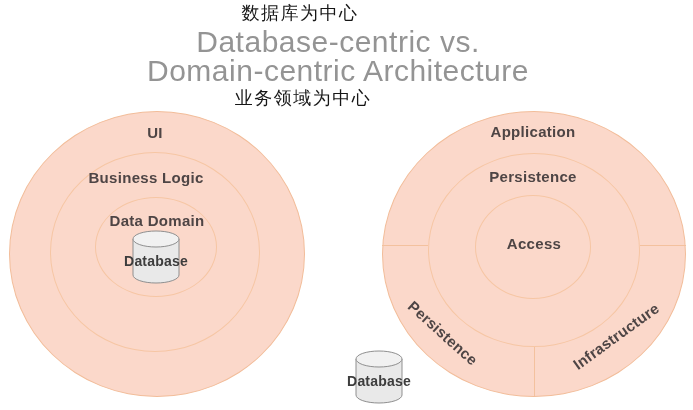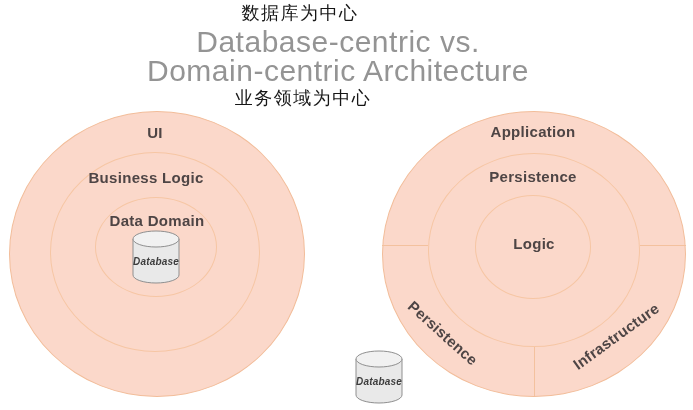--- a/index.html
+++ b/index.html
@@ -25,21 +25,21 @@
     font-size:15px;font-weight:700;color:#4e4545;letter-spacing:.3px;white-space:nowrap;
   }
   .layer-label.rot-cw{transform:translate(-50%,-50%) rotate(42deg);}
   .layer-label.rot-ccw{transform:translate(-50%,-50%) rotate(-36deg);}
   .divider{position:absolute;background:#f3c19e;}
   
   .cyl{position:absolute;width:48px;height:54px;}
   .cyl svg{display:block;}
   .cyl-label{
     position:absolute;left:50%;top:31px;transform:translate(-50%,-50%);
-    font-size:10px;font-weight:700;color:#3d3d3d;letter-spacing:.2px;white-space:nowrap;font-style:italic;
+    font-size:14px;font-weight:700;color:#3d3d3d;letter-spacing:.2px;white-space:nowrap;
   }
 </style>
 </head>
 <body>
 
 <div class="stage">
 
   <div class="zh-note" style="left:300px;top:13px;">数据库为中心</div>
   <div class="title-line" style="left:338px;top:71px;">Domain-centric Architecture</div>
   <div class="title-line" style="left:338px;top:42px;">Database-centric vs.</div>
@@ -67,21 +67,21 @@
     <div class="ellipse ring-fill" style="left:382px;top:111px;width:304px;height:286px;"></div>
     <div class="ellipse ring-line" style="left:428px;top:153px;width:212px;height:194px;"></div>
     <div class="ellipse ring-line" style="left:475px;top:195px;width:116px;height:104px;"></div>
 
     <div class="divider" style="left:382px;top:245px;width:46px;height:1px;"></div>
     <div class="divider" style="left:640px;top:245px;width:46px;height:1px;"></div>
     <div class="divider" style="left:534px;top:347px;width:1px;height:49px;"></div>
 
     <div class="layer-label" style="left:533px;top:131px;">Application</div>
     <div class="layer-label" style="left:533px;top:176px;">Persistence</div>
-    <div class="layer-label" style="left:534px;top:243px;">Logic</div>
+    <div class="layer-label" style="left:534px;top:243px;">Access</div>
 
     <div class="layer-label rot-cw" style="left:443px;top:333px;">Persistence</div>
     <div class="layer-label rot-ccw" style="left:616px;top:336px;">Infrastructure</div>
 
     <div class="cyl" style="left:355px;top:350px;">
       <svg width="48" height="54" viewBox="0 0 48 54">
         <path d="M1 9 v36 a23 8 0 0 0 46 0 v-36" fill="#e9e9e9" stroke="#8f8f8f" stroke-width="1"></path>
         <ellipse cx="24" cy="9" rx="23" ry="8" fill="#f1f1f1" stroke="#8f8f8f" stroke-width="1"></ellipse>
       </svg>
       <span class="cyl-label">Database</span>

